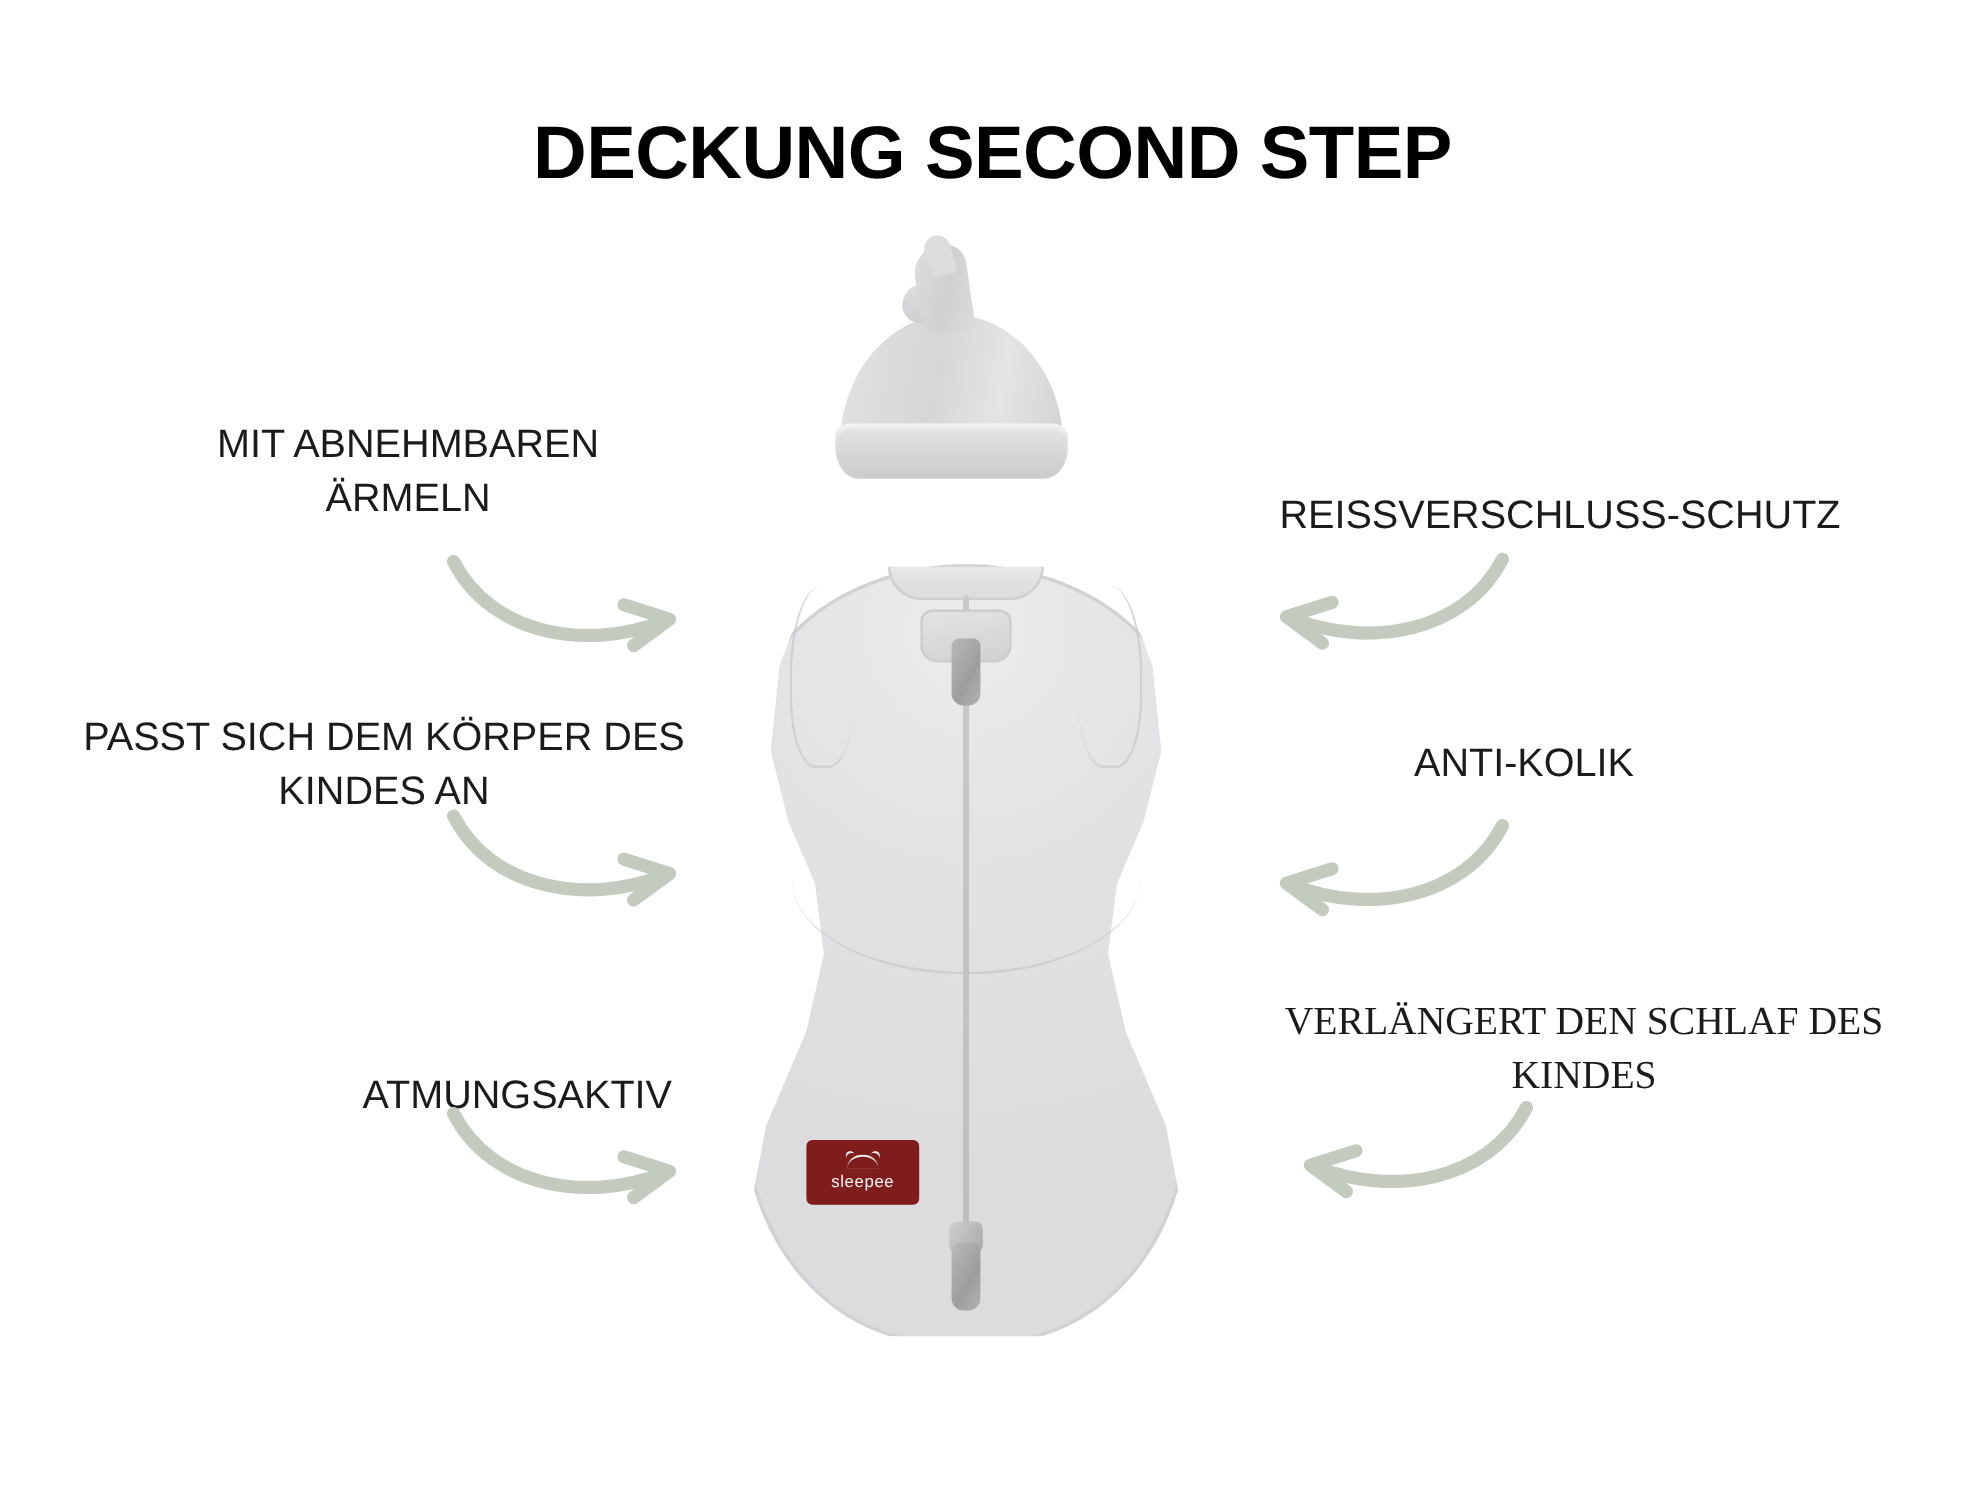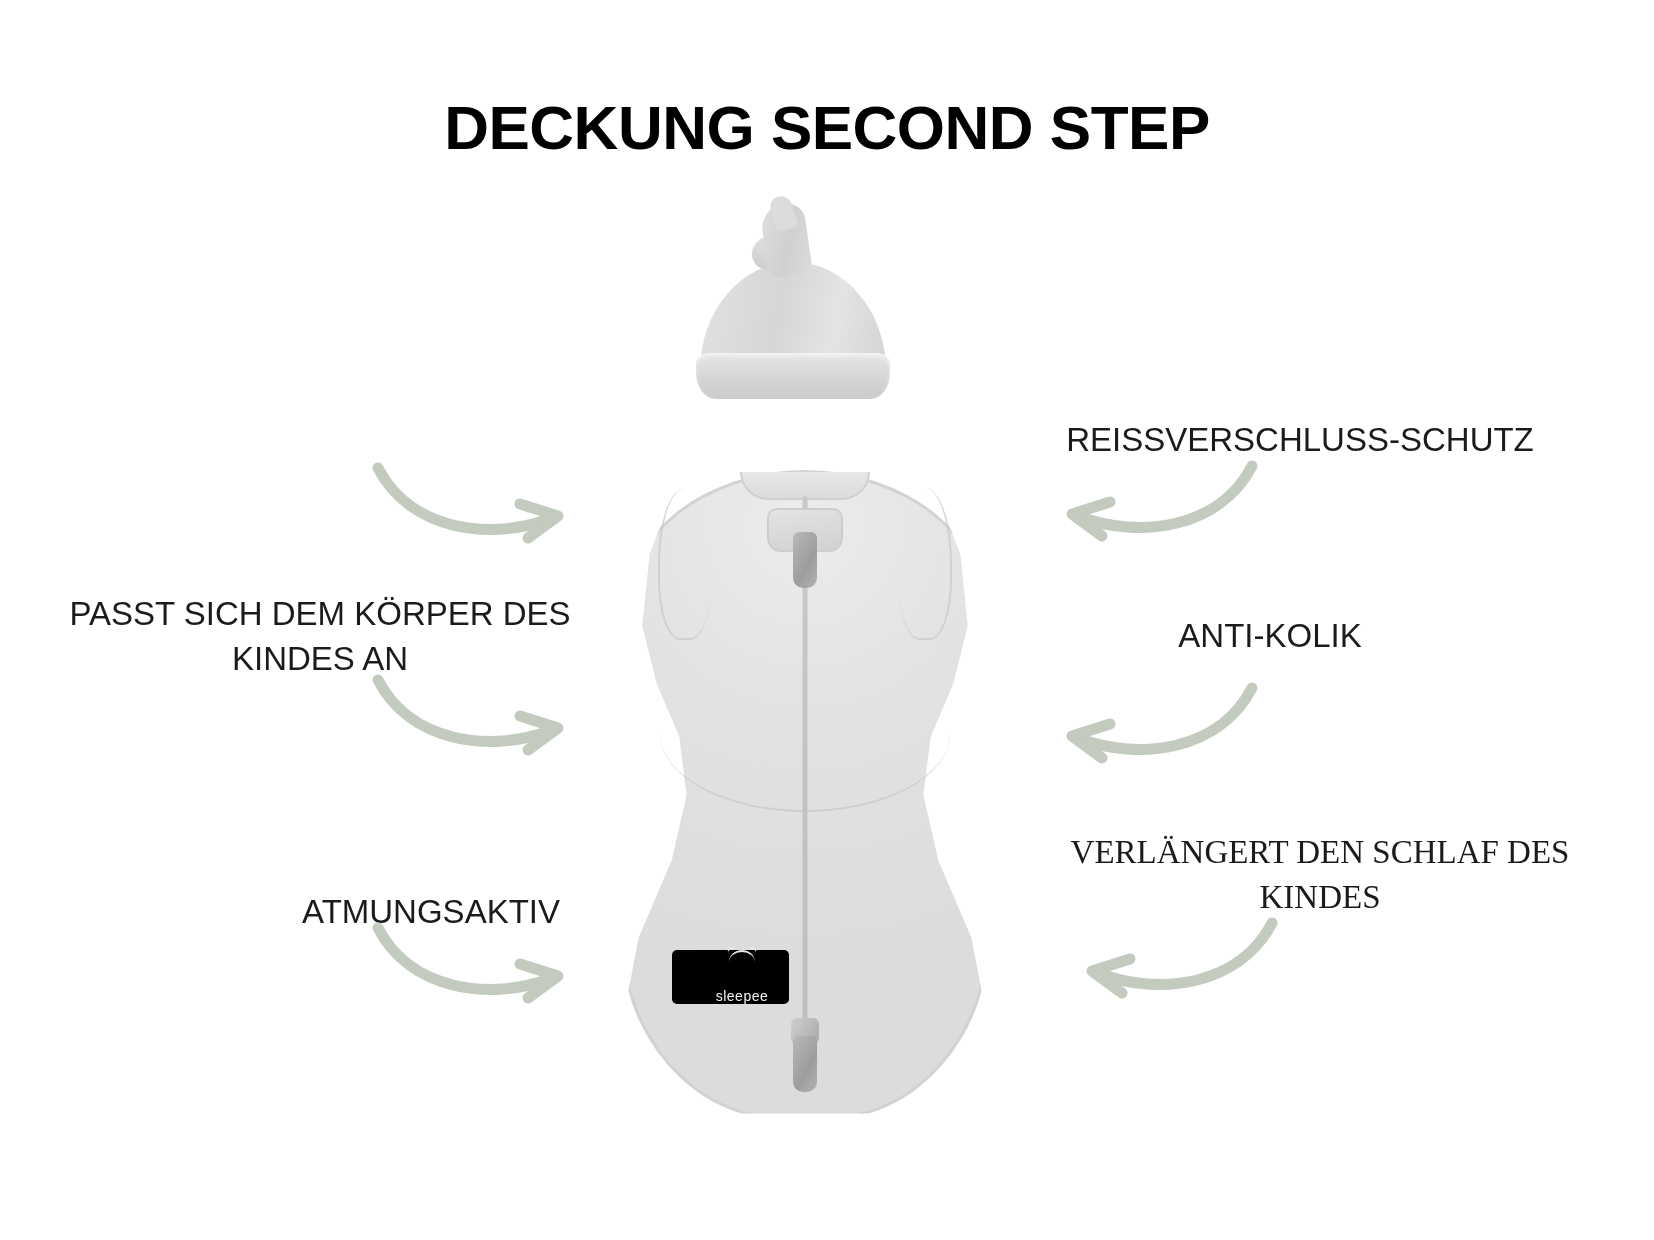--- a/index.html
+++ b/index.html
@@ -213,28 +213,27 @@
     background: linear-gradient(120deg,#cfcfd2,#a9a9ac);
     border-radius: 6px;
   }
   .zip-slider.bottom { top: 548px; }
   .brand-tag {
     position: absolute;
     left: 52px;
     top: 480px;
     width: 94px;
     height: 54px;
-    background: #000000;
+    background: #7f1d1d;
     border-radius: 5px;
     display: flex;
     flex-direction: column;
     align-items: center;
-    justify-content: space-between;
+    justify-content: center;
     gap: 2px;
-    padding-left: 23px;
   }
   .brand-tag .cat {
     width: 26px;
     height: 10px;
     border-top: 2px solid #e9e9ea;
     border-radius: 50% 50% 0 0 / 100% 100% 0 0;
     position: relative;
   }
   .brand-tag .cat:before, .brand-tag .cat:after{
     content:"";
@@ -282,38 +281,39 @@
       <div class="zip-slider bottom"></div>
       <div class="zip-pull bottom"></div>
       <div class="brand-tag">
         <span class="cat"></span>
         <span class="name">sleepee</span>
       </div>
     </div>
 
   </div>
 
+  <div class="callout center" style="left:120px; top:348px; width:440px;">MIT ABNEHMBAREN ÄRMELN</div>
   <svg class="arrow" style="left:370px; top:460px;" width="220" height="90" viewBox="0 0 220 90">
     <path d="M8 8 C 40 70, 120 82, 182 58" stroke="#c3cbbf" stroke-width="11" fill="none" stroke-linecap="round"></path>
     <path d="M150 44 L188 56 L158 78" stroke="#c3cbbf" stroke-width="11" fill="none" stroke-linecap="round" stroke-linejoin="round"></path>
   </svg>
 
   <div class="callout center" style="left:20px; top:592px; width:600px;">PASST SICH DEM KÖRPER DES KINDES AN</div>
   <svg class="arrow" style="left:370px; top:672px;" width="220" height="90" viewBox="0 0 220 90">
     <path d="M8 8 C 40 70, 120 82, 182 58" stroke="#c3cbbf" stroke-width="11" fill="none" stroke-linecap="round"></path>
     <path d="M150 44 L188 56 L158 78" stroke="#c3cbbf" stroke-width="11" fill="none" stroke-linecap="round" stroke-linejoin="round"></path>
   </svg>
 
   <div class="callout center" style="left:120px; top:890px; width:440px;text-align:right;">ATMUNGSAKTIV</div>
   <svg class="arrow" style="left:370px; top:920px;" width="220" height="90" viewBox="0 0 220 90">
     <path d="M8 8 C 40 70, 120 82, 182 58" stroke="#c3cbbf" stroke-width="11" fill="none" stroke-linecap="round"></path>
     <path d="M150 44 L188 56 L158 78" stroke="#c3cbbf" stroke-width="11" fill="none" stroke-linecap="round" stroke-linejoin="round"></path>
   </svg>
 
-  <div class="callout center" style="left:1020px; top:418px; width:560px;">REISSVERSCHLUSS-SCHUTZ</div>
+  <div class="callout center" style="left:1020px; top:407px; width:560px;">REISSVERSCHLUSS-SCHUTZ</div>
   <svg class="arrow" style="left:1040px; top:458px;" width="220" height="90" viewBox="0 0 220 90">
     <path d="M212 8 C 180 70, 100 82, 38 58" stroke="#c3cbbf" stroke-width="11" fill="none" stroke-linecap="round"></path>
     <path d="M70 44 L32 56 L62 78" stroke="#c3cbbf" stroke-width="11" fill="none" stroke-linecap="round" stroke-linejoin="round"></path>
   </svg>
 
   <div class="callout center" style="left:1060px; top:614px; width:420px;">ANTI-KOLIK</div>
   <svg class="arrow" style="left:1040px; top:680px;" width="220" height="90" viewBox="0 0 220 90">
     <path d="M212 8 C 180 70, 100 82, 38 58" stroke="#c3cbbf" stroke-width="11" fill="none" stroke-linecap="round"></path>
     <path d="M70 44 L32 56 L62 78" stroke="#c3cbbf" stroke-width="11" fill="none" stroke-linecap="round" stroke-linejoin="round"></path>
   </svg>

